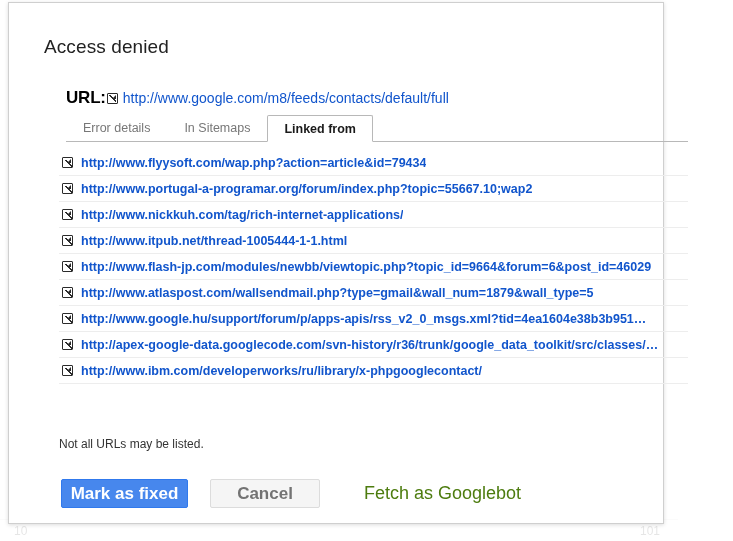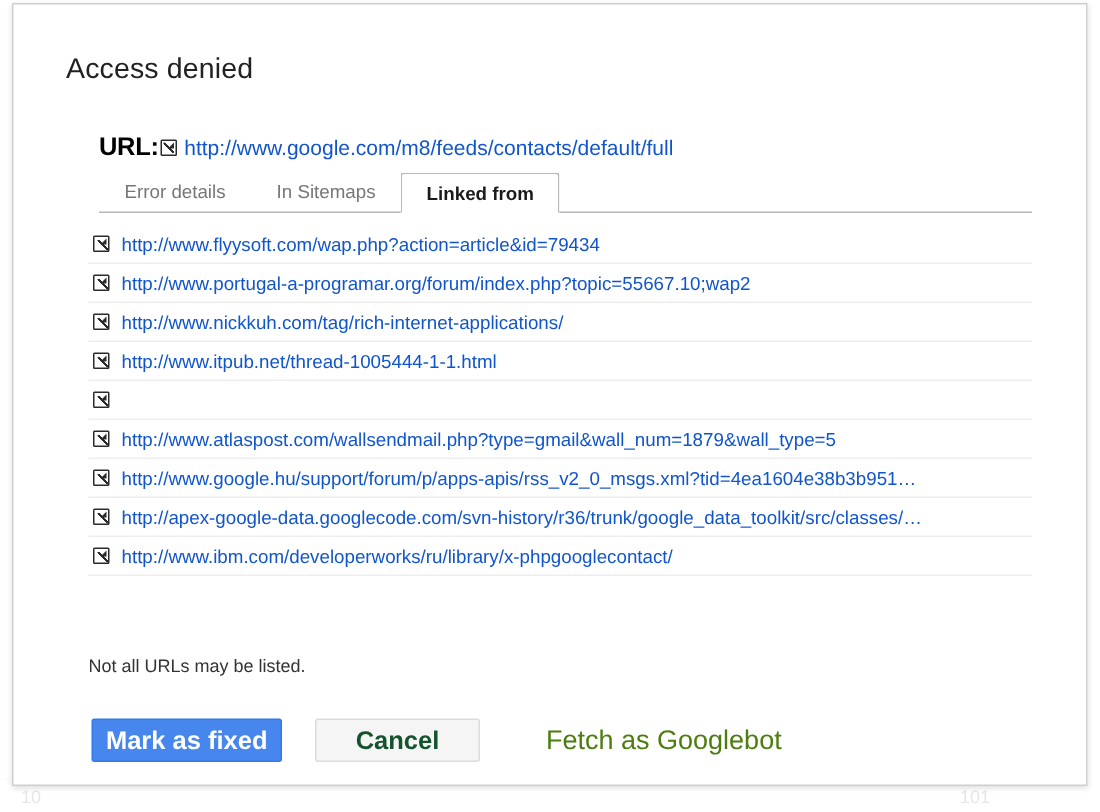--- a/index.html
+++ b/index.html
@@ -31,21 +31,21 @@
     color: #444;
   }
   #backdrop-row .bd-cell { padding-left: 14px; }
   #backdrop-row .bd-link { color: #1a0dab; margin-top: 33px; }
   #backdrop-row .bd-right { margin-left: auto; padding-right: 18px; }
 
   
   #dialog {
     position: absolute;
     left: 8px; top: 2px;
-    width: 717px; height: 522px;
+    width: 656px; height: 522px;
     background: #ffffff;
     border: 1px solid #cfcfcf;
     box-shadow: 0 1px 4px rgba(0,0,0,0.14);
   }
 
   #dialog-title {
     position: absolute;
     left: 35px; top: 33px;
     font-size: 19px;
     font-weight: 400;
@@ -133,20 +133,21 @@
     border-bottom: 1px solid #ffffff;
     margin-bottom: -1px;
     border-radius: 2px 2px 0 0;
   }
 
   
   #link-list {
     position: absolute;
     left: 50px; top: 147px;
     width: 629px;
+    font-weight: bold;
   }
   .link-row {
     height: 26px;
     display: flex;
     align-items: center;
     border-bottom: 1px solid #ededed;
     overflow: hidden;
   }
   .link-row:last-child { border-bottom: 1px solid #ededed; }
   .link-row .ext-icon { margin: 0 8px 0 3px; }
@@ -190,21 +191,21 @@
     width: 127px;
     background: #4787ed;
     border: 1px solid #3079ed;
     color: #ffffff;
   }
   #btn-cancel {
     width: 110px;
     margin-left: 22px;
     background: #f5f5f5;
     border: 1px solid #dcdcdc;
-    color: #14532d;
+    color: #737373;
   }
   #btn-fetch {
     margin-left: 44px;
     font-size: 18px;
     color: #4d7c0f;
     text-decoration: none;
     cursor: pointer;
     white-space: nowrap;
   }
 </style>
@@ -247,20 +248,21 @@
     <div class="link-row">
       <span class="ext-icon"></span>
       <a href="#">http://www.nickkuh.com/tag/rich-internet-applications/</a>
     </div>
     <div class="link-row">
       <span class="ext-icon"></span>
       <a href="#">http://www.itpub.net/thread-1005444-1-1.html</a>
     </div>
     <div class="link-row">
       <span class="ext-icon"></span>
+      <a href="#">http://www.flash-jp.com/modules/newbb/viewtopic.php?topic_id=9664&amp;forum=6&amp;post_id=46029</a>
     </div>
     <div class="link-row">
       <span class="ext-icon"></span>
       <a href="#">http://www.atlaspost.com/wallsendmail.php?type=gmail&amp;wall_num=1879&amp;wall_type=5</a>
     </div>
     <div class="link-row">
       <span class="ext-icon"></span>
       <a href="#">http://www.google.hu/support/forum/p/apps-apis/rss_v2_0_msgs.xml?tid=4ea1604e38b3b951…</a>
     </div>
     <div class="link-row">

